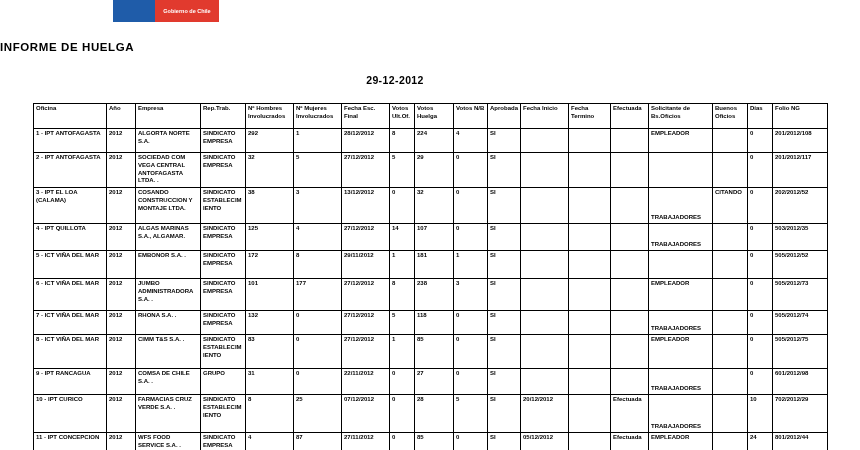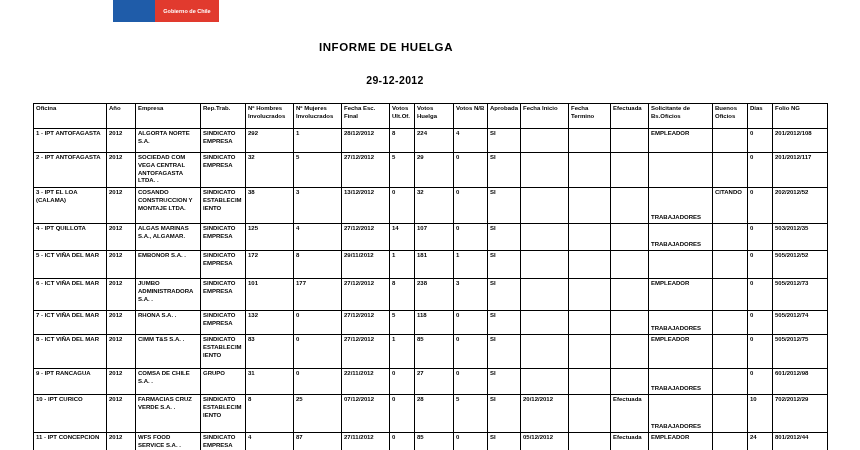--- a/index.html
+++ b/index.html
@@ -18,21 +18,21 @@
   }
   .logo-blue { width: 42px; height: 22px; }
   .logo-red  {
     width: 64px; height: 22px;
     display: flex; align-items: center; justify-content: center;
     color: #fff; font-size: 5.5px; font-weight: bold; text-align: center;
     line-height: 1.1; padding: 1px 2px;
   }
   .report-title {
     position: absolute; top: 41px; left: 0; width: 772px;
-    text-align: center; font-weight: bold; font-size: 11.5px;
+    font-weight: bold; font-size: 11.5px;
     letter-spacing: 0.6px;
   }
   .report-date {
     position: absolute; top: 74px; left: 0; width: 790px;
     text-align: center; font-weight: bold; font-size: 10.5px;
     letter-spacing: 0.4px;
   }
   table.report {
     position: absolute; left: 33px; top: 103px;
     width: 794px;

